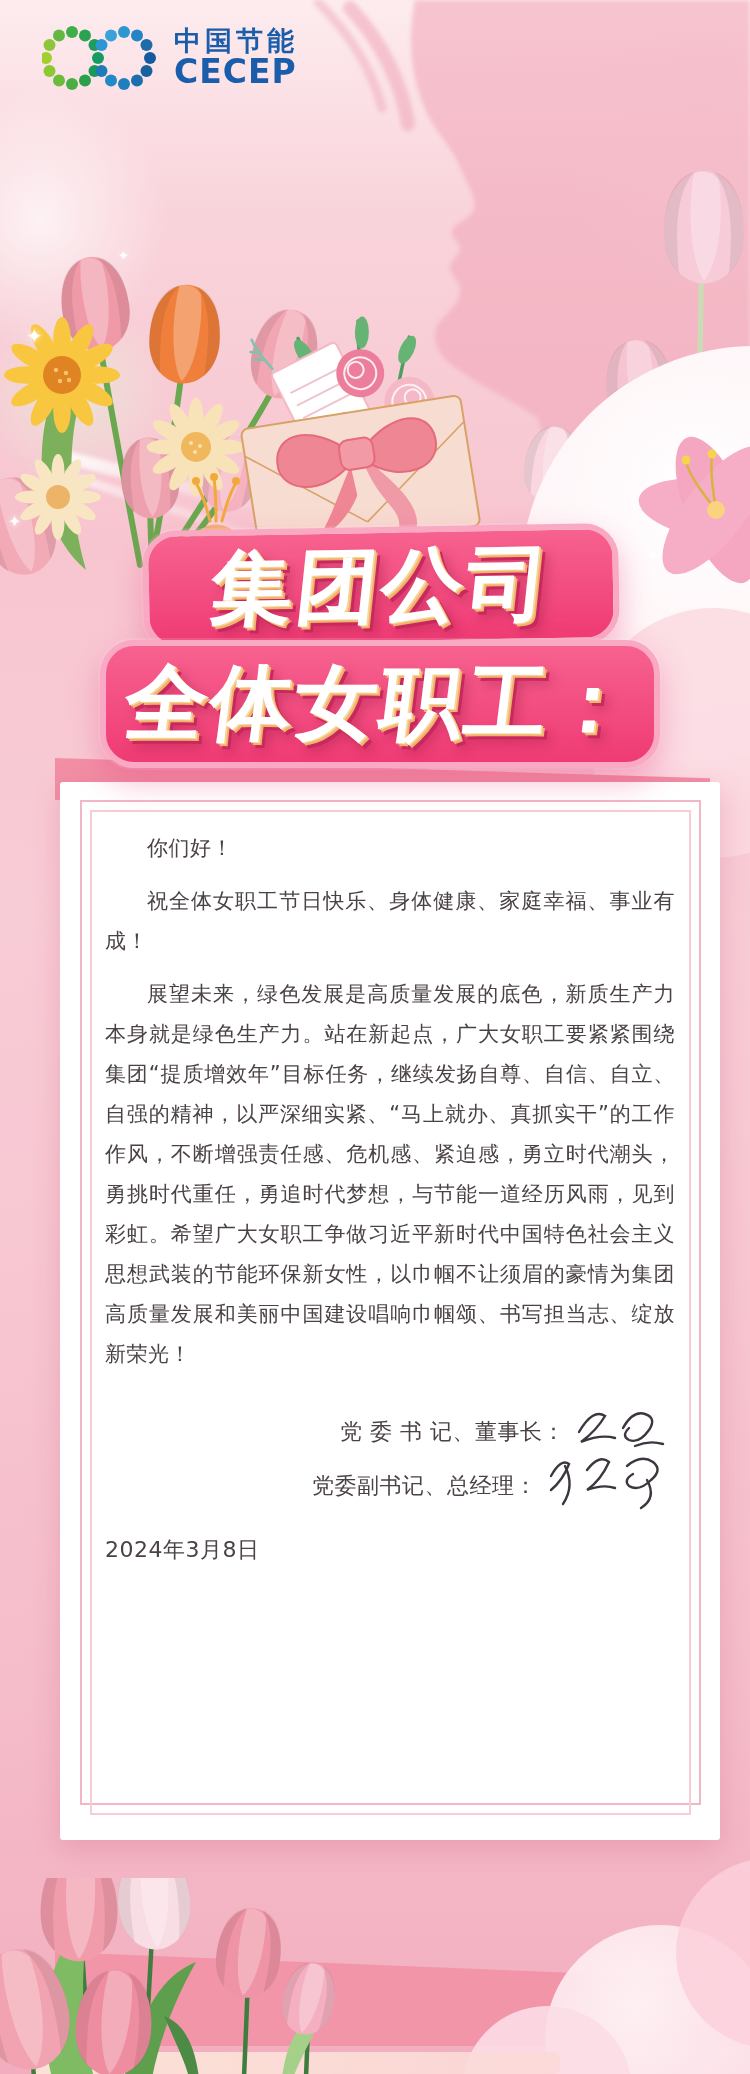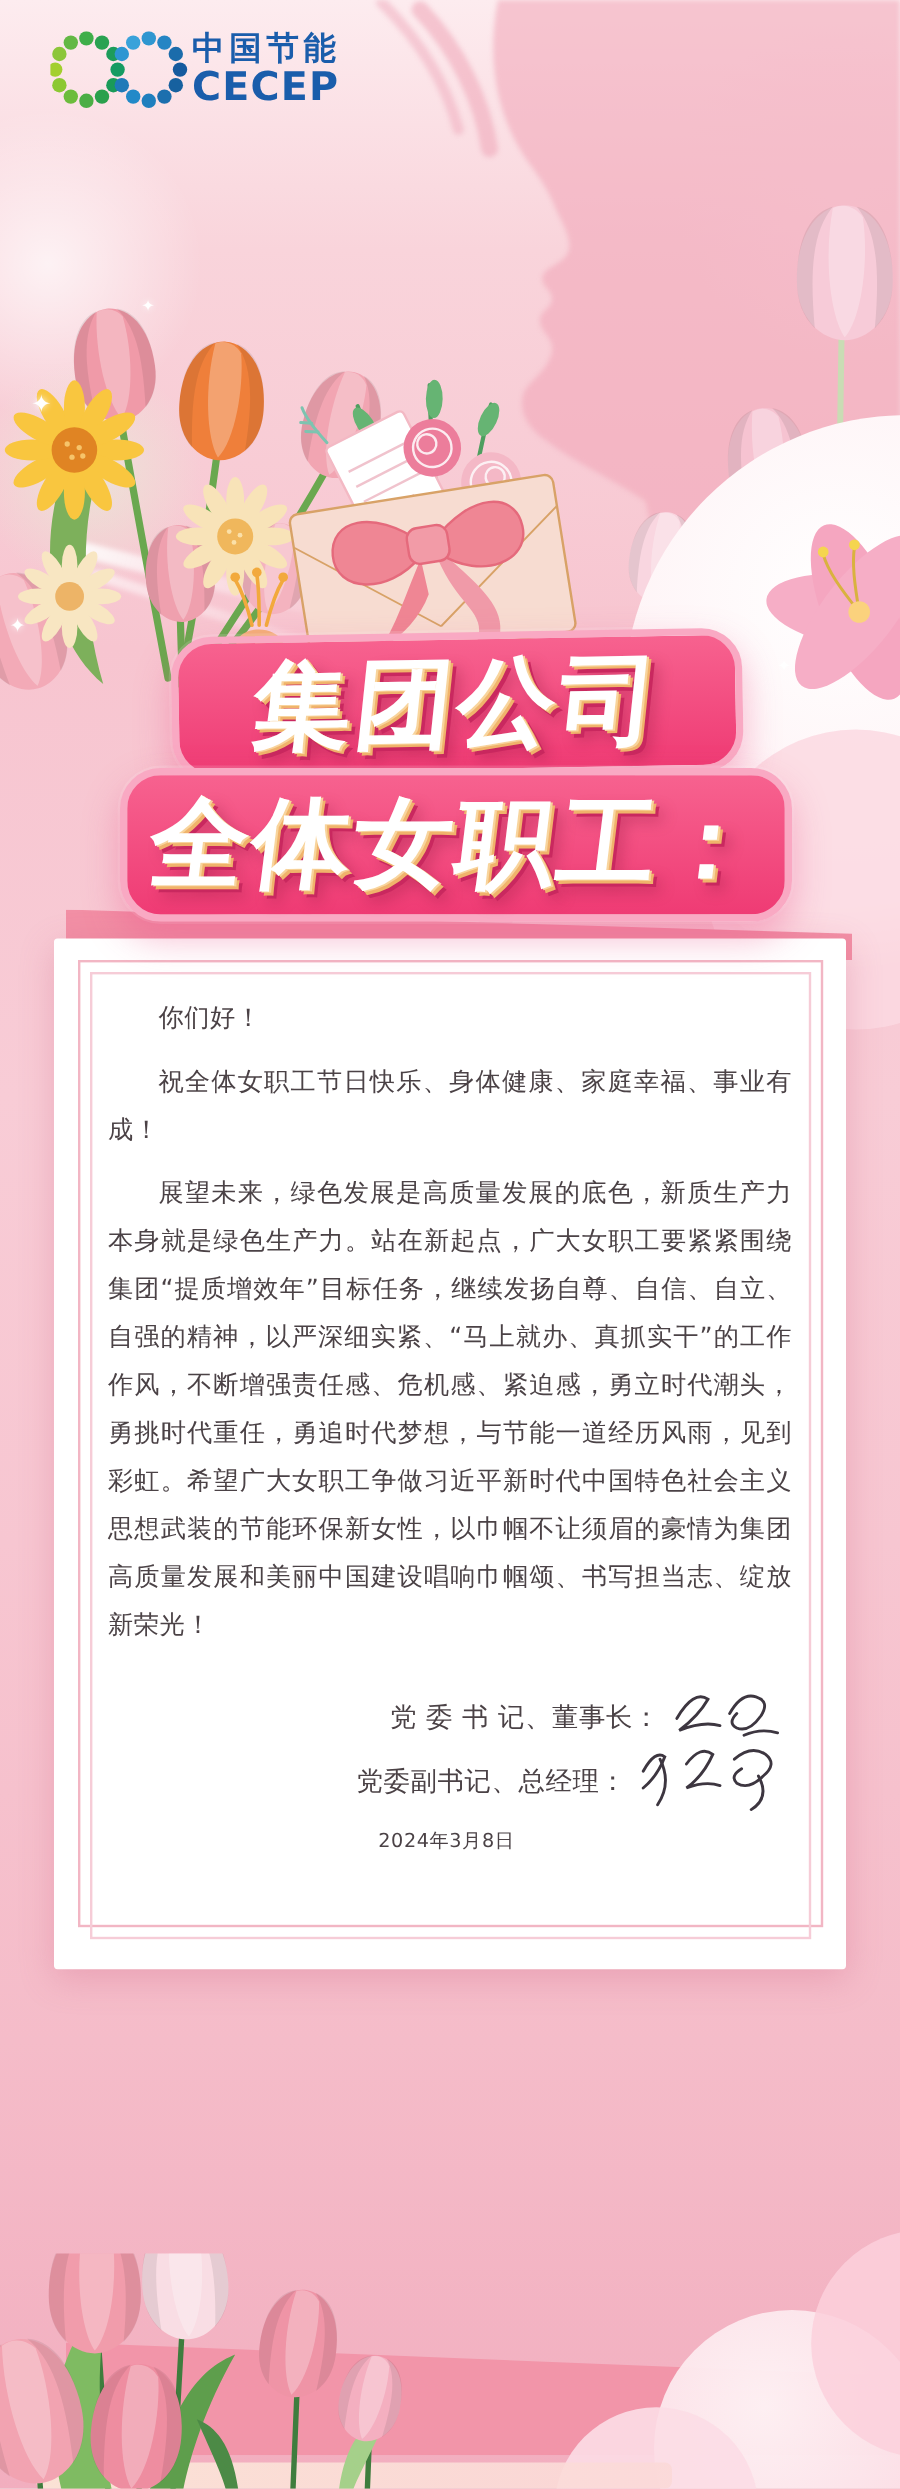--- a/index.html
+++ b/index.html
@@ -19,51 +19,51 @@
   .ray{background:linear-gradient(90deg,rgba(255,255,255,.85),rgba(255,255,255,0));filter:blur(2px);border-radius:8px;z-index:2;}
   .ray1{left:60px;top:478px;width:230px;height:13px;transform:rotate(14deg);}
   .ray2{left:70px;top:512px;width:250px;height:9px;transform:rotate(18deg);opacity:.7;}
   .bubble{border-radius:50%;background:#f5b4c6;z-index:2;}
   .bubble1{left:215px;top:718px;width:52px;height:52px;opacity:.55;}
   .bubble2{left:398px;top:748px;width:30px;height:30px;opacity:.5;}
   .bubble3{left:140px;top:700px;width:22px;height:22px;opacity:.45;}
   .sparkle{color:#ffffff;z-index:7;text-shadow:0 0 6px rgba(255,255,255,.9);}
   
   .logo{left:42px;top:26px;display:flex;align-items:center;z-index:10;}
-  .logo-text{color:#1a5dab;line-height:1.05;}
+  .logo-text{margin-left:14px;color:#1a5dab;line-height:1.05;}
   .logo-cn{font-size:27px;font-weight:bold;letter-spacing:4px;}
   .logo-en{font-size:33px;font-weight:bold;letter-spacing:1px;}
   
   .badge{background:linear-gradient(180deg,#f7628f 0%,#ef3b74 100%);border:6px solid #f9a9c3;border-radius:34px;
     display:flex;align-items:center;justify-content:center;
     box-shadow:0 14px 30px rgba(233,78,134,.38),0 0 0 2px rgba(255,255,255,.15);z-index:6;}
   .badge1{left:143px;top:527px;width:464px;height:108px;transform:rotate(-1deg);}
   .badge2{left:100px;top:640px;width:548px;height:116px;}
   .badge-text{font-size:82px;font-weight:900;color:#ffffff;letter-spacing:3px;transform:skewX(-7deg);white-space:nowrap;
     text-shadow:2px 1px 0 #f8d49c,4px 3px 0 #f0b36b,7px 6px 0 #c9285f,10px 9px 12px rgba(140,20,60,.4);}
   
   .band-top{left:55px;top:758px;width:655px;height:42px;background:#f28fa5;
     clip-path:polygon(0 0,100% 48%,100% 100%,0 100%);z-index:4;}
   .band-bottom{left:55px;top:1946px;width:695px;height:100px;background:#f295a9;
     clip-path:polygon(0 6%,100% 34%,100% 100%,0 100%);z-index:4;}
   .fluffy{border-radius:50%;z-index:4;}
   .fluffy1{left:545px;top:1925px;width:230px;height:230px;background:radial-gradient(circle at 40% 35%,#fef4f6,#fbd9e2);opacity:.95;}
   .fluffy2{left:676px;top:1858px;width:190px;height:190px;background:#fbd0dc;opacity:.85;}
   .fluffy3{left:462px;top:2006px;width:170px;height:170px;background:#fcdde6;opacity:.9;}
   .bottom-strip{left:30px;top:2052px;width:530px;height:22px;background:linear-gradient(90deg,#fce8d8,#fbd9d8);opacity:.9;z-index:5;border-radius:6px;}
-  .card{left:45px;top:782px;width:660px;height:859px;background:#ffffff;border-radius:3px;
+  .card{left:60px;top:782px;width:660px;height:1058px;background:#ffffff;border-radius:3px;
     box-shadow:0 8px 28px rgba(206,96,130,.3);z-index:5;}
   .frameA{position:absolute;left:20px;top:18px;right:19px;bottom:35px;border:2px solid #f2b6c4;}
   .frameB{position:absolute;left:30px;top:28px;right:29px;bottom:25px;border:2px solid #f6ccd7;}
   .letter-body{position:absolute;left:45px;right:45px;top:46px;color:#4b4246;font-size:21px;line-height:40px;letter-spacing:.5px;}
   .letter-body p{margin:0 0 13px 0;text-indent:2em;text-align:justify;}
   .sig-block{margin-top:24px;}
   .sig-line{display:flex;justify-content:flex-end;align-items:flex-end;height:54px;font-size:22px;white-space:nowrap;}
   .sig-line svg{margin-left:6px;overflow:visible;}
-  .date-line{text-align:center;font-size:16px;margin-top:8px;padding-right:6px;}
+  .date-line{text-align:left;font-size:22px;margin-top:24px;padding-right:6px;}
   
   .bouquet{left:0;top:225px;z-index:3;}
   .envelope{left:222px;top:316px;z-index:3;}
   .right-tulips{left:490px;top:168px;z-index:2;}
   .right-flower{left:598px;top:398px;z-index:3;}
   .bottom-tulips{left:-6px;top:1878px;z-index:8;}
 </style>
 </head>
 <body>
 

